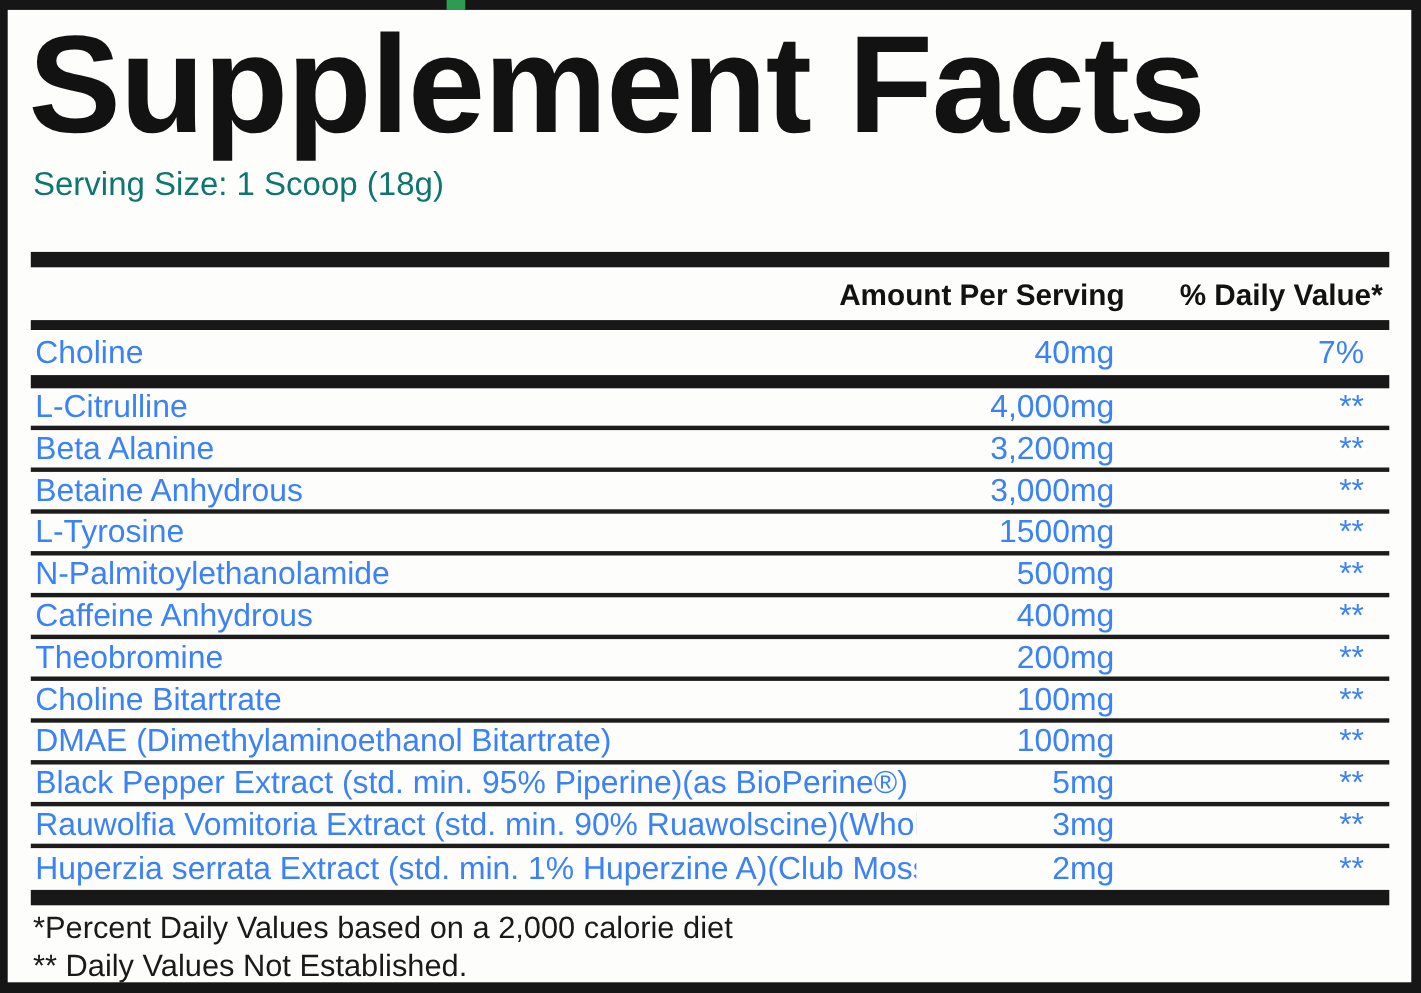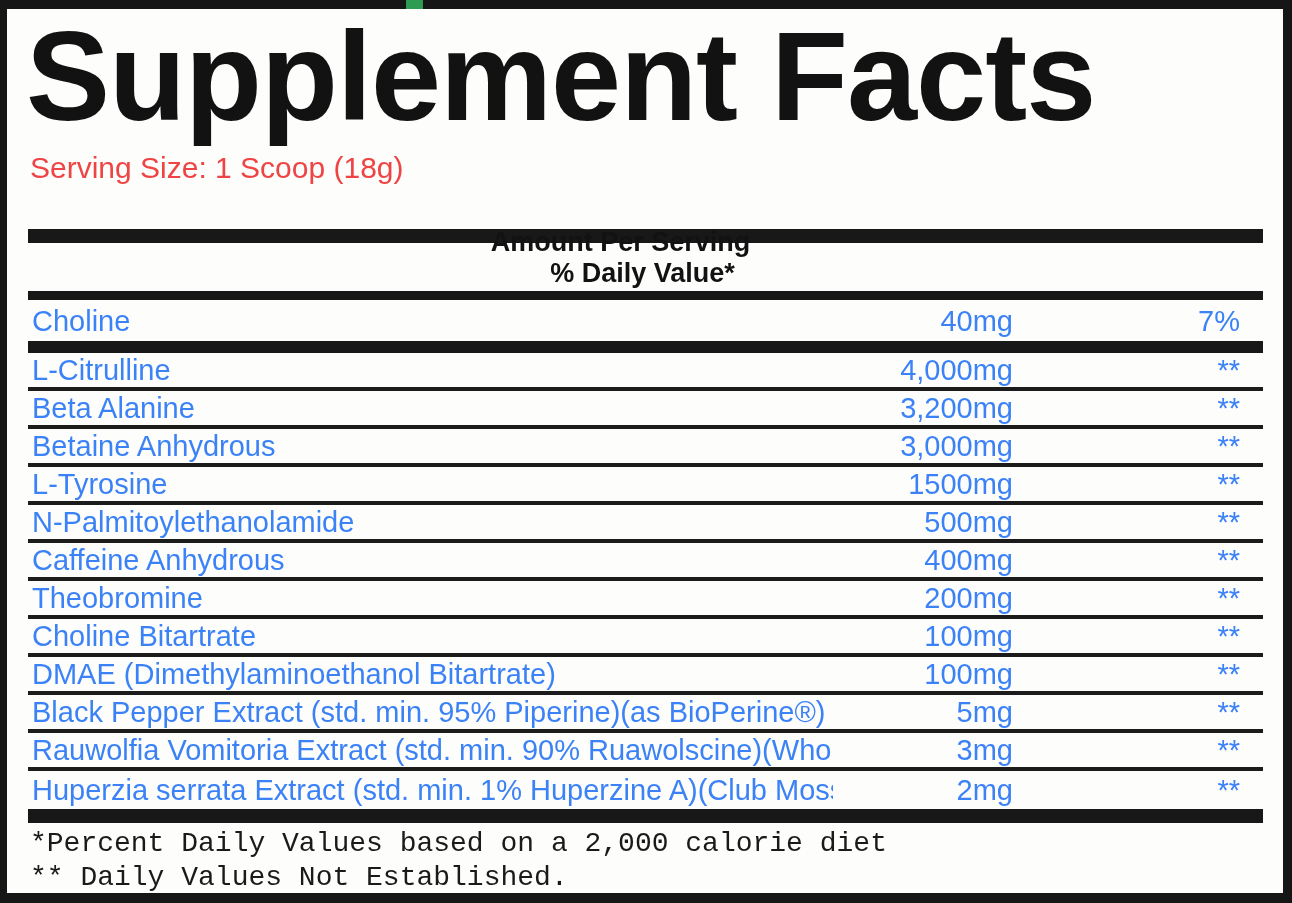--- a/index.html
+++ b/index.html
@@ -29,37 +29,37 @@
 
   
   .title {
     position: absolute; left: 26px; top: 8px; width: 1240px; height: 138px;
     font-size: 126px; font-weight: bold; letter-spacing: -1px;
     line-height: 138px; white-space: nowrap; color: #121212;
   }
 
   .serving-line {
     position: absolute; left: 30px; width: 900px; height: 38px;
-    font-size: 30px; line-height: 38px; color: #ef4444;
+    font-size: 30px; line-height: 38px; color: #0f766e;
   }
   .serving-size { top: 149px; }
   .servings-per { top: 187px; }
 
   
   .bar { position: absolute; left: 28px; width: 1235px; background: #181818; }
   .bar-1 { top: 229px; height: 14px; }
   .bar-2 { top: 291px; height: 9px; }
   .bar-3 { top: 341px; height: 12px; }
   .bar-4 { top: 809px; height: 14px; }
 
   
   .header-row {
     position: absolute; left: 28px; top: 247px; width: 1235px; height: 42px;
     display: flex; align-items: center; justify-content: flex-end;
-    font-size: 27px; font-weight: bold; color: #121212; flex-direction: column;
+    font-size: 27px; font-weight: bold; color: #121212;
   }
   .header-amount { margin-right: 50px; }
   .header-dv { padding-right: 6px; }
 
   
   .ing-row {
     display: flex; align-items: center;
     font-size: 29px; color: #3b82f6;
   }
   .ing-name { flex: 1 1 auto; padding-left: 4px; white-space: nowrap; overflow: hidden; }
@@ -70,21 +70,21 @@
     position: absolute; left: 28px; top: 301px; width: 1235px; height: 40px;
   }
 
   .rows-block { position: absolute; left: 28px; top: 353px; width: 1235px; }
   .rows-block .ing-row { height: 38px; border-bottom: 4px solid #1c1c1c; }
   .rows-block .ing-row:last-child { border-bottom: none; }
 
   
   .footnote {
     position: absolute; left: 30px; width: 1100px; height: 35px;
-    font-size: 28px; line-height: 35px; color: #1a1a1a; font-family: Liberation Mono, monospace;
+    font-size: 28px; line-height: 35px; color: #1a1a1a;
   }
   .footnote-1 { top: 826px; }
   .footnote-2 { top: 860px; }
 </style>
 </head>
 <body>
 
 <div class="label" style="background: rgb(253, 253, 252);">
 
   <div class="edge edge-top" style="background: rgb(22, 22, 22);"></div>

